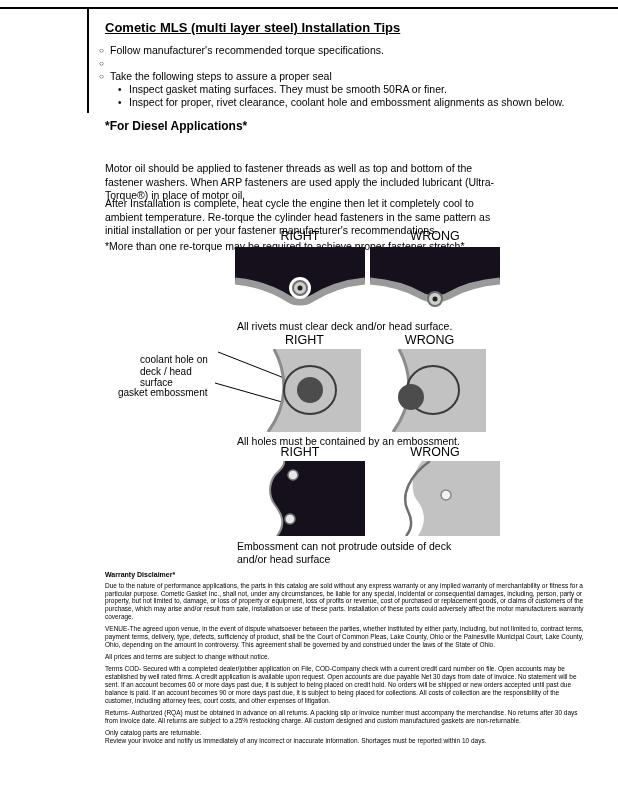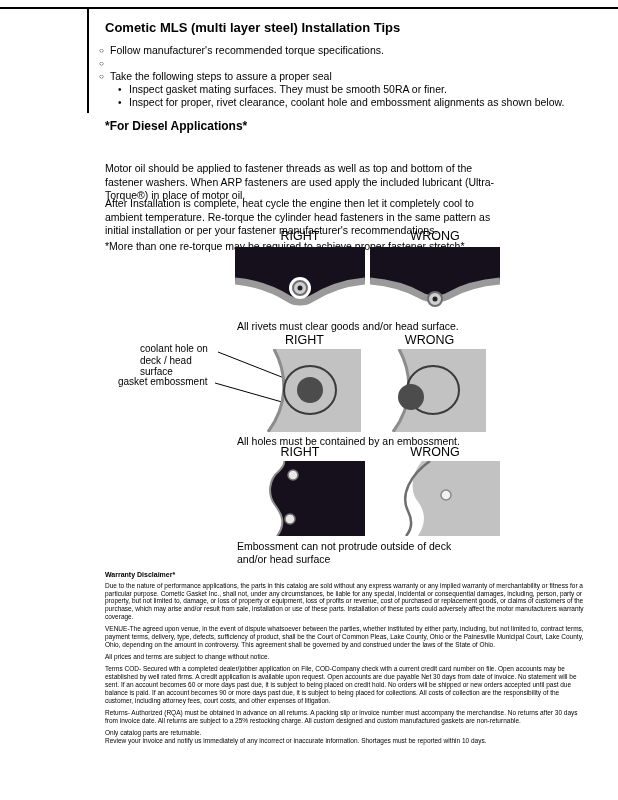--- a/index.html
+++ b/index.html
@@ -9,21 +9,21 @@
     font-family:"Liberation Sans", sans-serif;
     color:#000;
   }
   .page { position:relative; width:618px; height:800px; background:#fff; overflow:hidden; }
 
   .rule-top  { position:absolute; left:0; top:7px; width:618px; height:2px; background:#000; }
   .rule-left { position:absolute; left:87px; top:7px; width:2px; height:106px; background:#000; }
 
   .title {
     position:absolute; left:105px; top:20px;
-    font-size:13px; font-weight:bold; text-align:center;
+    font-size:13px; font-weight:bold; text-decoration:underline;text-align:center;
   }
 
   .bullets { position:absolute; left:99px; top:44px; font-size:10.5px; }
   .b-row { display:flex; line-height:13px; }
   .b-marker { width:11px; flex:0 0 11px; text-align:left; }
   .b-marker.open { font-size:8px; line-height:13px; }
   .b-marker.filled { font-size:10px; line-height:13px; }
   .sub { margin-left:19px; }
 
   .diesel-h { position:absolute; left:105px; top:119px; font-size:12px; font-weight:bold; }
@@ -47,21 +47,21 @@
   .f2a { left:248px; top:349px; }
   .f2b { left:373px; top:349px; }
   .f3a { left:235px; top:461px; }
   .f3b { left:370px; top:461px; }
 
   .cap { position:absolute; font-size:10.5px; line-height:12.5px; }
   .cap1 { left:237px; top:320px; }
   .cap2 { left:237px; top:435px; }
   .cap3 { left:237px; top:540px; width:225px; }
 
-  .ptr-label { position:absolute; font-size:10px; line-height:11.5px; }
+  .ptr-label { position:absolute; font-size:10px; line-height:11.5px;margin-top:11px; }
   .lbl-coolant { left:140px; top:343px; width:80px; }
   .lbl-emboss  { left:118px; top:376px; width:96px; white-space:nowrap; }
   .ptr-lines { position:absolute; left:130px; top:340px; }
 
   .disclaimer { position:absolute; left:105px; top:571px; width:480px; font-size:6.5px; line-height:7.8px; }
   .disclaimer h3 { font-size:7px; font-weight:bold; margin-bottom:3px; }
   .disclaimer p { margin-bottom:4.5px; }
   .disclaimer p.tight { margin-bottom:0; }
 
   .footer-code { position:absolute; left:388px; top:759px; font-size:11.5px;margin-top:40px; }
@@ -118,21 +118,21 @@
     </svg>
   </div>
   <div class="fig f1b">
     <svg viewBox="0 0 130 72" width="130" height="72">
       <path d="M0,0 H130 V34 C108,36 94,40 80,48 C72,53 58,53 50,48 C36,40 22,36 0,34 Z" fill="#15101c"></path>
       <path d="M0,34 C22,36 36,40 50,48 C58,53 72,53 80,48 C94,40 108,36 130,34" fill="none" stroke="#9a9a9a" stroke-width="7"></path>
       <circle cx="65" cy="52" r="7" fill="#cfcfcf" stroke="#6f6f6f" stroke-width="2"></circle>
       <circle cx="65" cy="52" r="2.5" fill="#222"></circle>
     </svg>
   </div>
-  <div class="cap cap1">All rivets must clear goods and/or head surface.</div>
+  <div class="cap cap1">All rivets must clear deck and/or head surface.</div>
 
   <div class="hdr r2-right">RIGHT</div>
   <div class="hdr r2-wrong">WRONG</div>
 
   <div class="ptr-label lbl-coolant">coolant hole on deck / head surface</div>
   <div class="ptr-label lbl-emboss">gasket embossment</div>
   <svg class="ptr-lines" width="240" height="75" viewBox="0 0 240 75">
     <line x1="88" y1="12" x2="172" y2="45" stroke="#000" stroke-width="1"></line>
     <line x1="85" y1="43" x2="152" y2="62" stroke="#000" stroke-width="1"></line>
   </svg>

